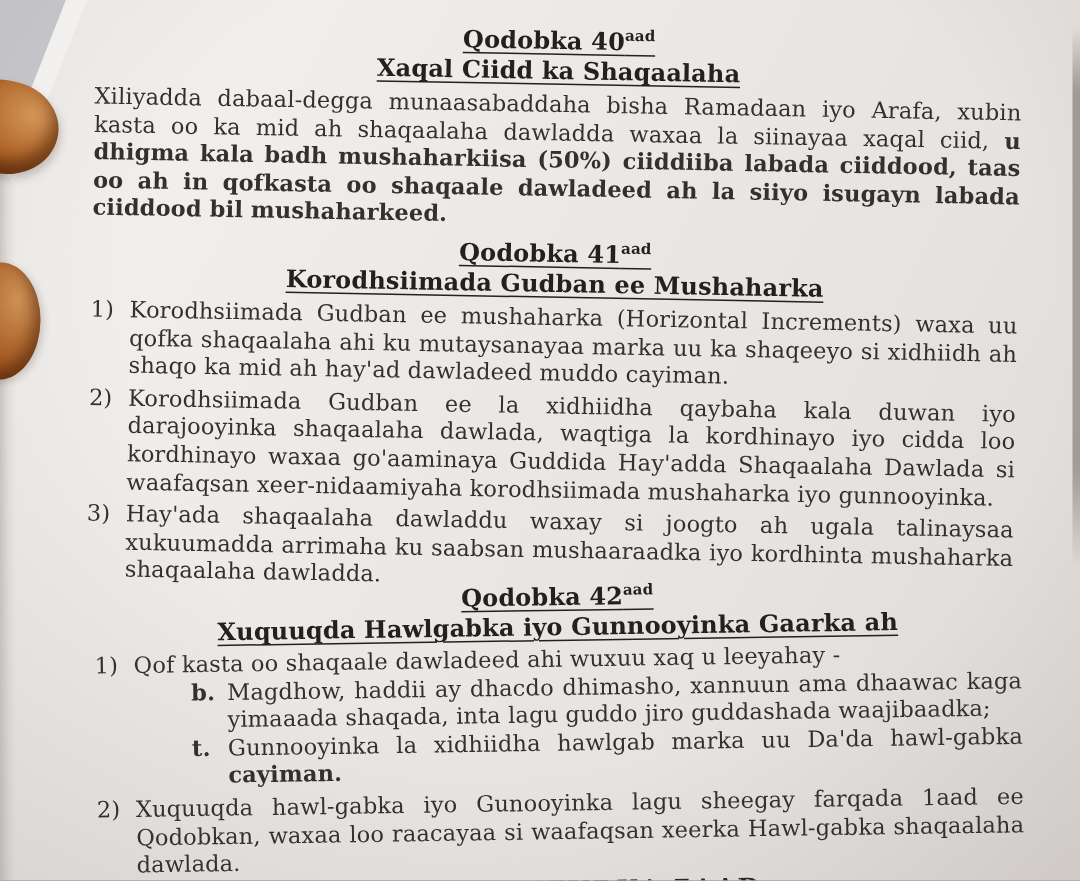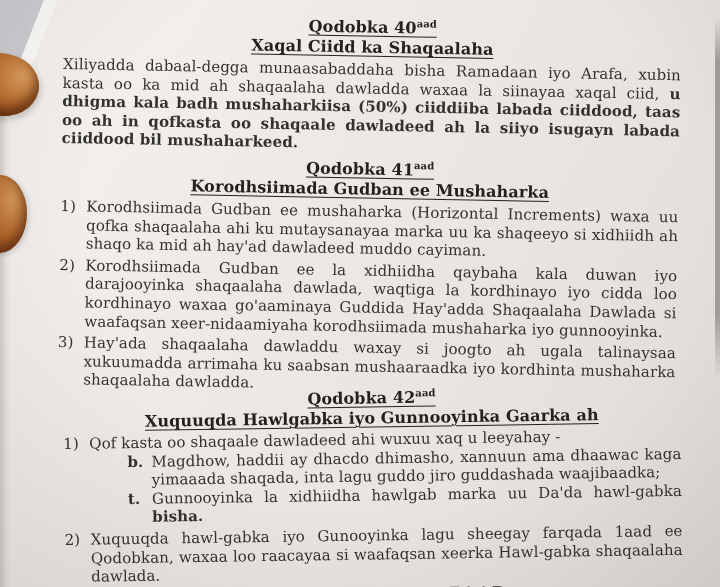--- a/index.html
+++ b/index.html
@@ -111,21 +111,21 @@
         <div><span class="hline"><span>Qodobka 42</span><sup class="sup">aad</sup></span></div>
         <div><span class="hline">Xuquuqda Hawlgabka iyo Gunnooyinka Gaarka ah</span></div>
       </div>
       <div class="item1-42">
         <span class="mk">1)</span><span>Qof kasta oo shaqaale dawladeed ahi wuxuu xaq u leeyahay -</span>
       </div>
       <div class="sub">
         <span class="mk">b.</span><span>Magdhow, haddii ay dhacdo dhimasho, xannuun ama dhaawac kaga yimaaada shaqada, inta lagu guddo jiro guddashada waajibaadka;</span>
       </div>
       <div class="sub">
-        <span class="mk">t.</span><span>Gunnooyinka la xidhiidha hawlgab marka uu Da'da hawl-gabka </span><span class="b">bisha.</span>
+        <span class="mk">t.</span><span>Gunnooyinka la xidhiidha hawlgab marka uu Da'da hawl-gabka </span><span class="b">cayiman.</span>
       </div>
       <div class="li mt4">
         <span class="mk">2)</span><span>Xuquuqda hawl-gabka iyo Gunooyinka lagu sheegay farqada 1aad ee Qodobkan, waxaa loo raacayaa si waafaqsan xeerka Hawl-gabka shaqaalaha dawlada.</span>
       </div>
       <div class="footer-partial">CUTUBKA 7AAD</div>
     </div>
 
   </div>
 
   <div class="finger-top"></div>

